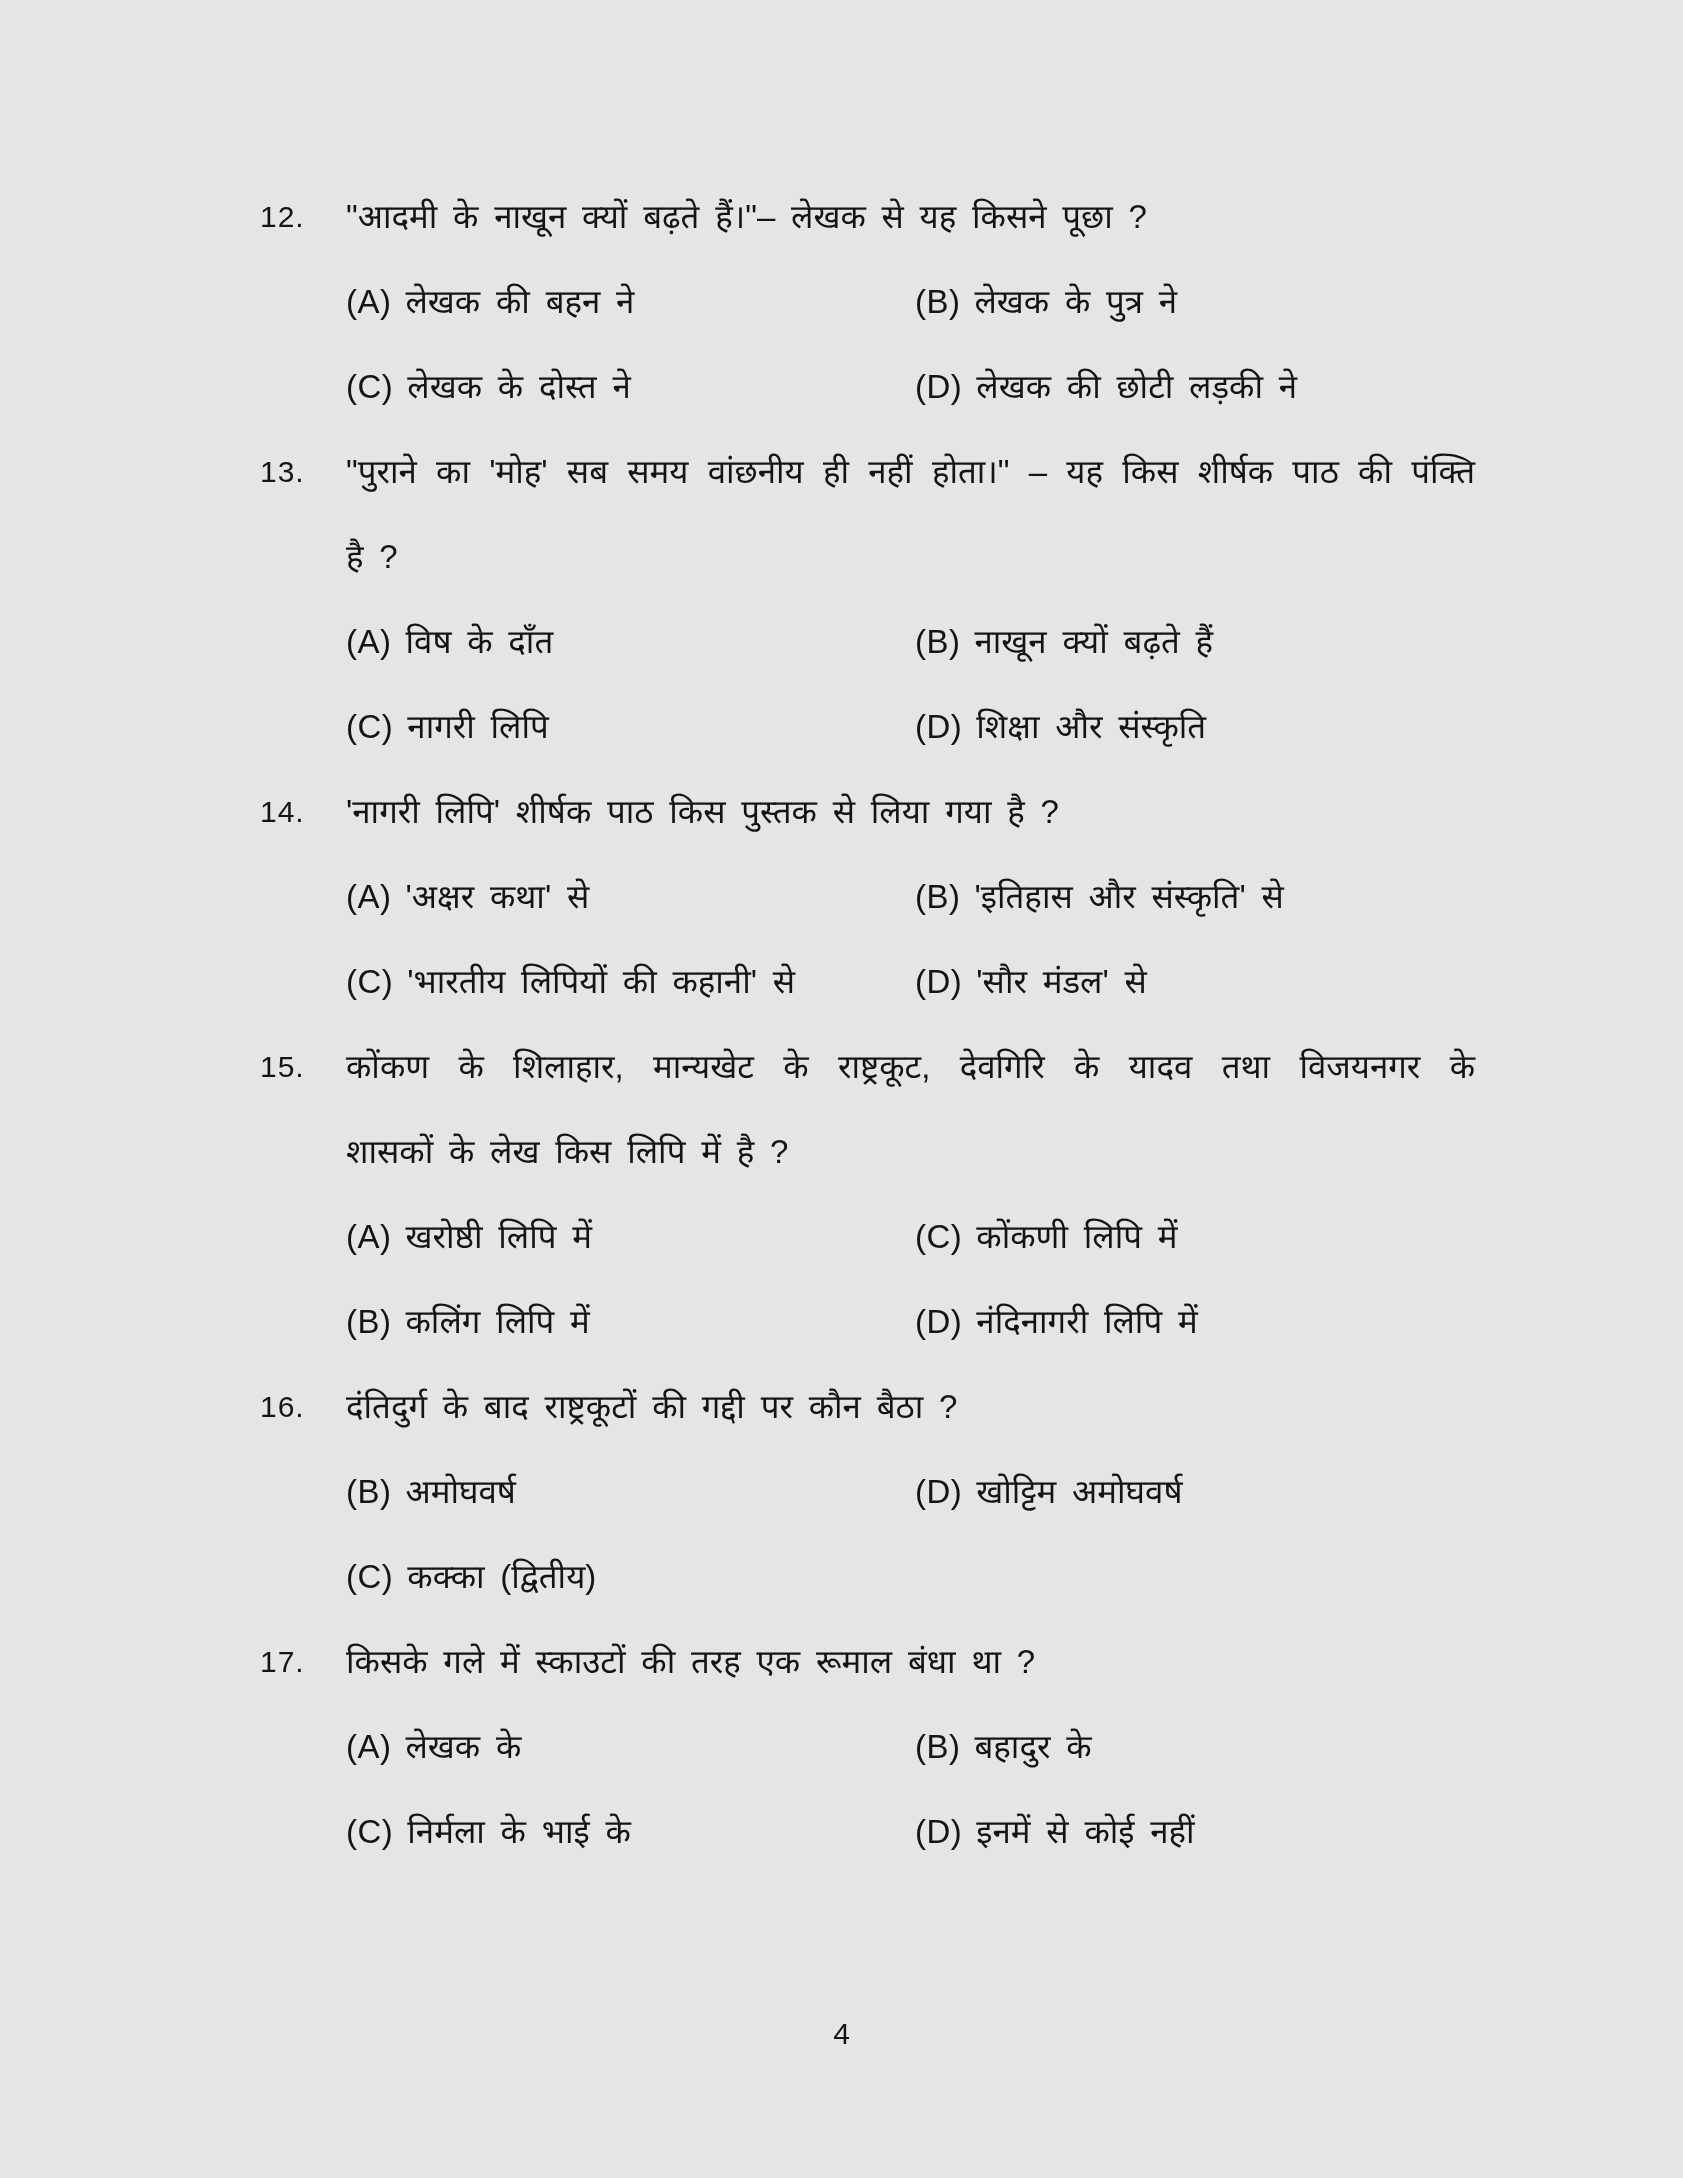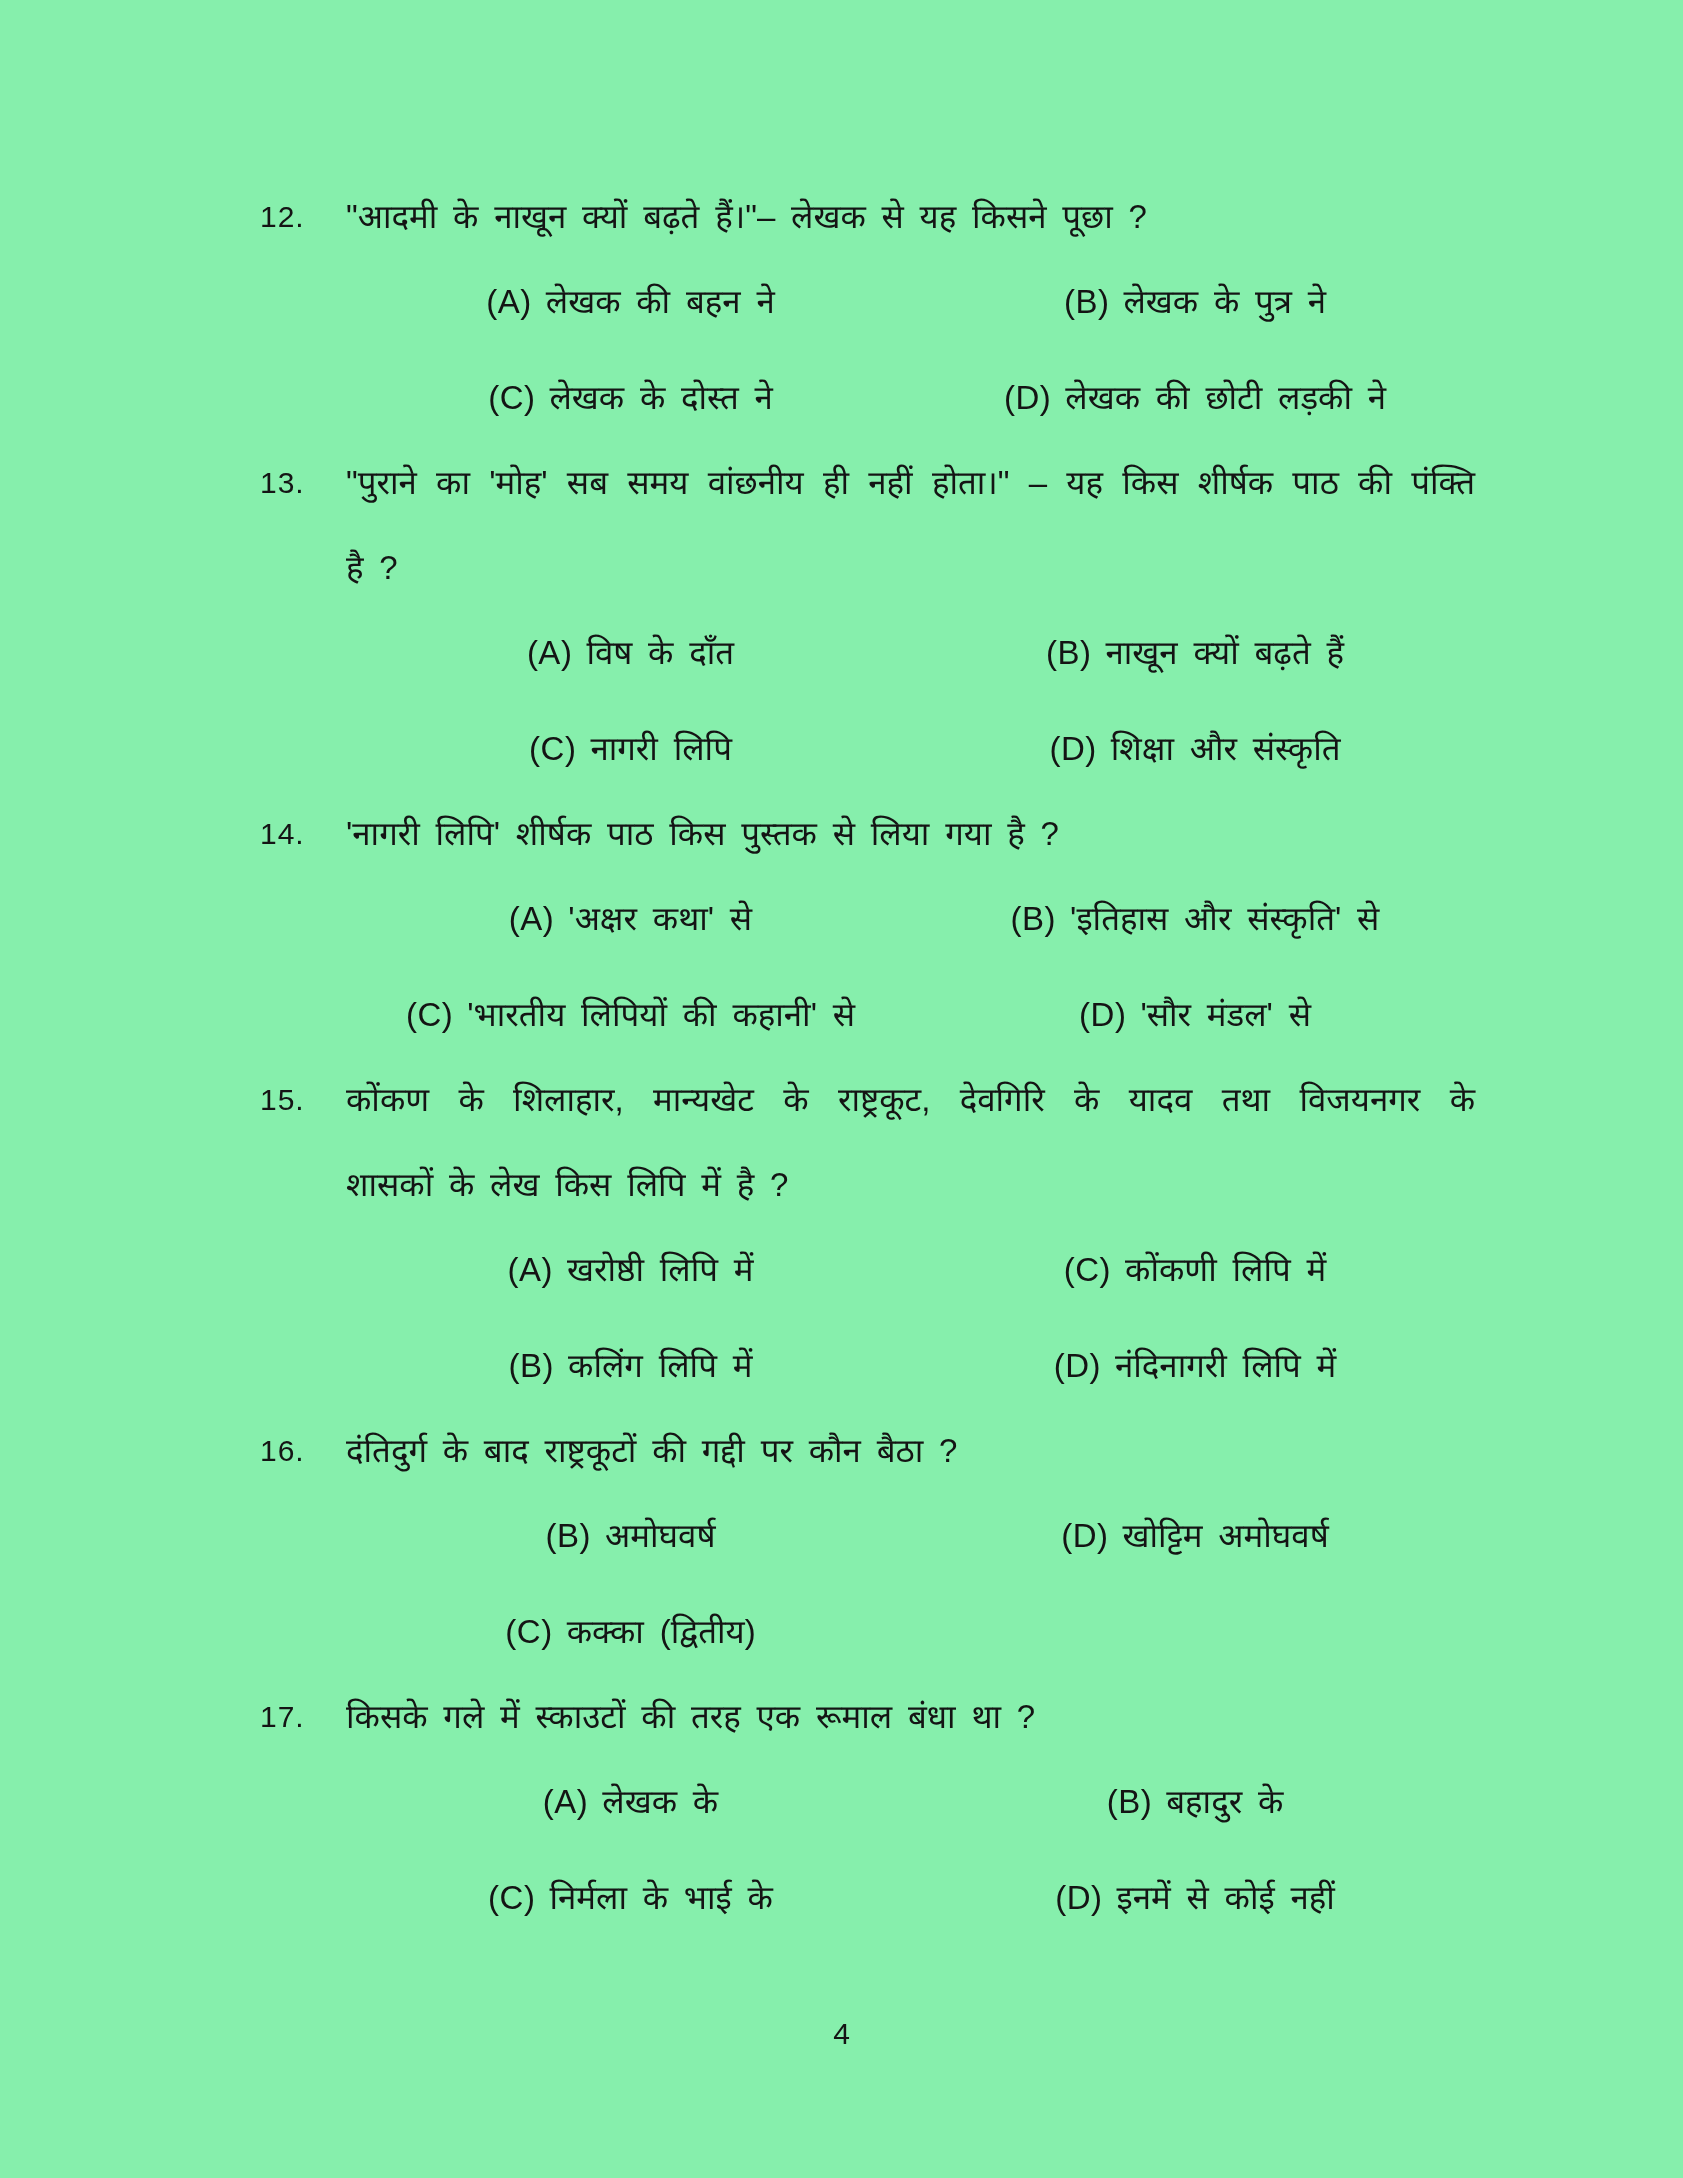--- a/index.html
+++ b/index.html
@@ -10,21 +10,21 @@
   body {
     width: 1683px;
     height: 2178px;
     position: relative;
     font-family: "Liberation Sans", "DejaVu Sans", sans-serif;
     color: #141414;
   }
   .page {
     position: absolute;
     inset: 0;
-    background: #86efac;
+    background: #e5e5e5;
   }
   .content {
     padding: 191px 208px 0 260px;
   }
   .question { }
   .qrow {
     display: flex;
     align-items: flex-start;
     margin-bottom: 33px;
   }
@@ -46,23 +46,22 @@
   .qline:empty { display: none; }
   .qline + .qline { margin-top: 33px; }
   .stretch {
     text-align: justify;
     text-align-last: justify;
   }
   .options {
     margin-left: 86px;
     display: grid;
     grid-template-columns: 569px auto;
-    row-gap: 44px;
+    row-gap: 33px;
     margin-bottom: 33px;
-    text-align: center;
   }
   .option {
     font-size: 33px;
     line-height: 52px;
     word-spacing: 0.2em;
     white-space: nowrap;
   }
   .olabel {
     display: inline-block;
     margin-right: 14px;

